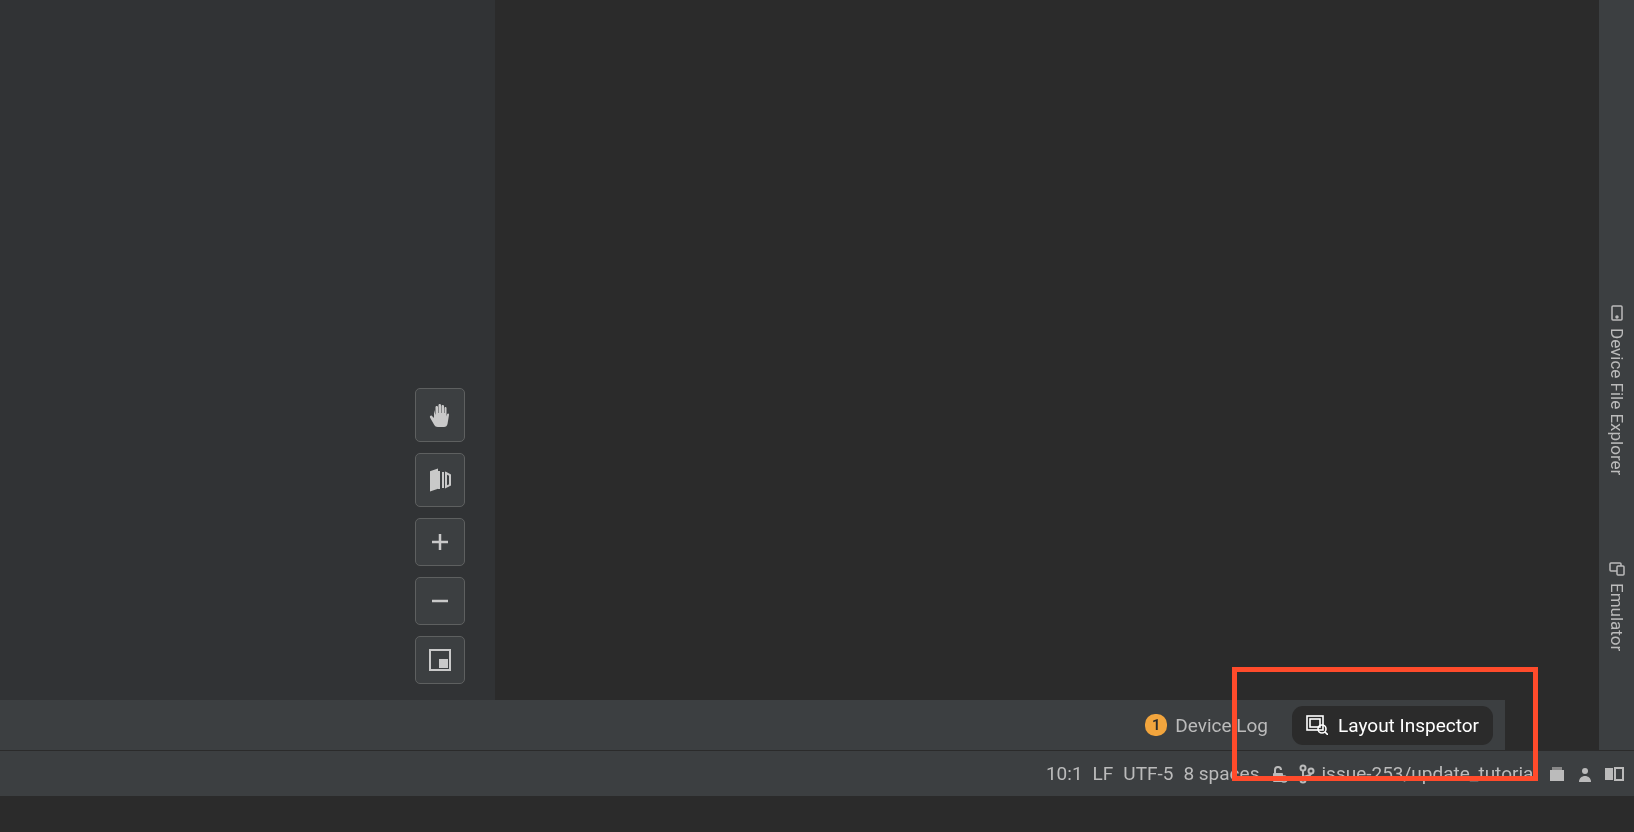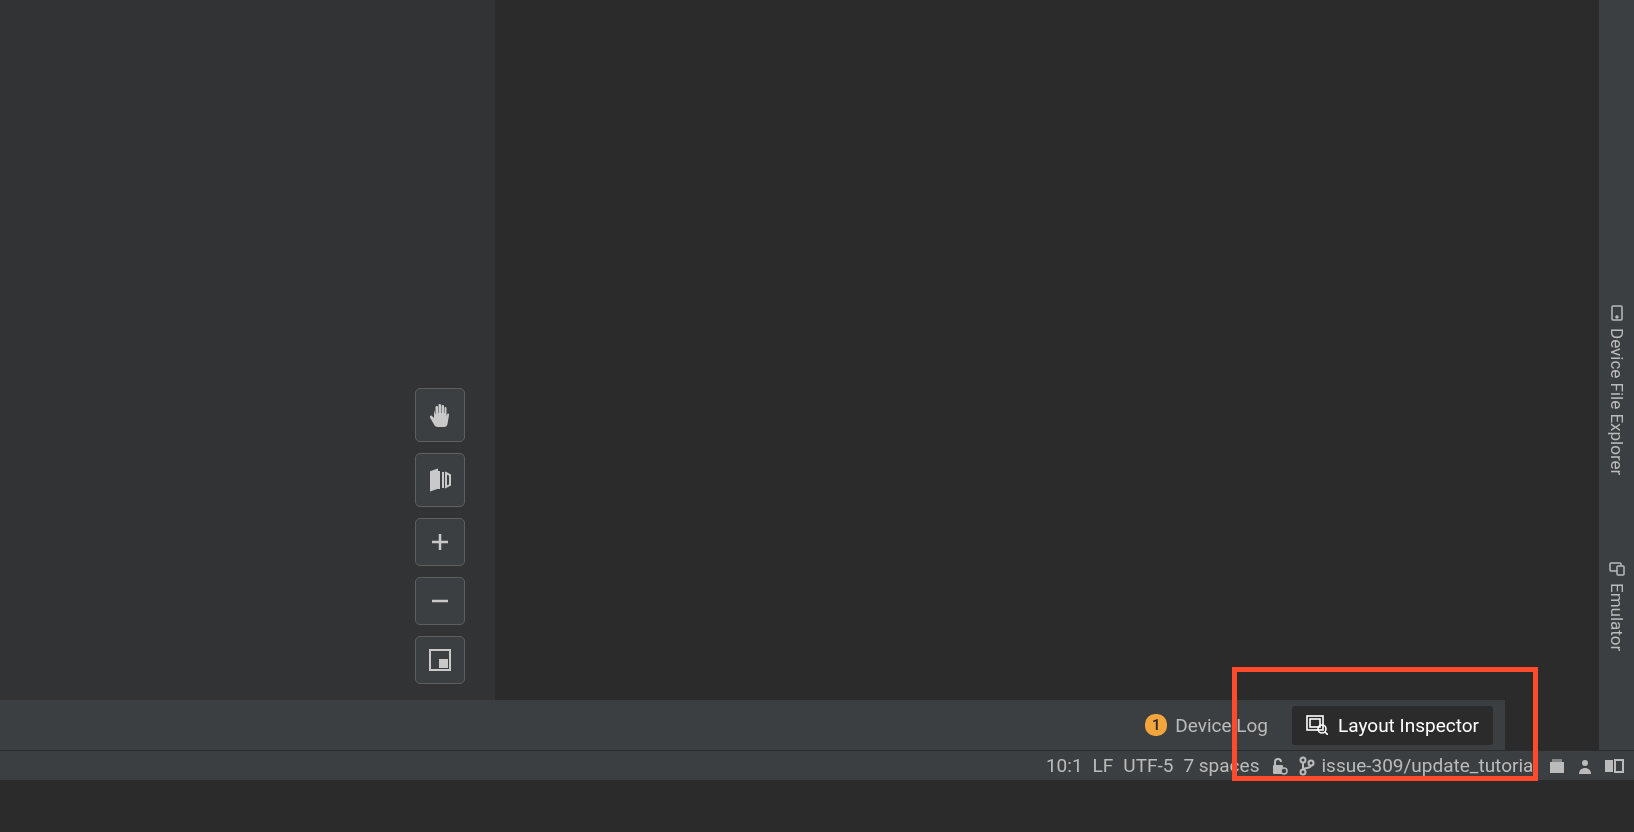--- a/index.html
+++ b/index.html
@@ -77,39 +77,39 @@
       display: flex;
       align-items: center;
       justify-content: center;
       font-size: 15px;
       font-weight: 600;
     }
     .layout-inspector-item {
       background: #2b2b2b;
       color: #ffffff;
       padding: 8px 14px;
-      border-radius: 3px;
+      border-radius: 11px;
       gap: 10px;
     }
     .highlight-box {
       position: absolute;
       left: 1232px;
       top: 667px;
       width: 306px;
       height: 114px;
       border: 5px solid #ff4b2b;
       pointer-events: none;
       z-index: 100;
     }
     .status-bar {
       position: absolute;
       left: 0;
       top: 750px;
       width: 1634px;
-      height: 30px;
+      height: 46px;
       background: #3c3f41;
       border-top: 1px solid #2b2b2b;
       display: flex;
       align-items: center;
       justify-content: flex-end;
       padding-right: 10px;
       gap: 10px;
       font-size: 19px;
       color: #bbbbbb;
     }
@@ -207,36 +207,36 @@
     <span>Layout Inspector</span>
   </div>
 </div>
 
 <div class="highlight-box"></div>
 
 <div class="status-bar">
   <span class="status-item">10:1</span>
   <span class="status-item">LF</span>
   <span class="status-item">UTF-5</span>
-  <span class="status-item">7 spaces</span>
+  <span class="status-item">8 spaces</span>
   <span class="status-item">
     <svg width="20" height="20" viewBox="0 0 20 20" fill="#bbbbbb">
       <rect x="4" y="9" width="10" height="9" rx="1"></rect>
       <path d="M6 9 V6 a3 3 0 0 1 6 0" fill="none" stroke="#bbbbbb" stroke-width="2"></path>
       <circle cx="15" cy="15" r="3" fill="#3c3f41" stroke="#bbbbbb" stroke-width="1.5"></circle>
     </svg>
   </span>
   <span class="status-item">
     <svg width="16" height="20" viewBox="0 0 16 20" fill="none" stroke="#bbbbbb" stroke-width="2">
       <circle cx="4" cy="4" r="2.5"></circle>
         <circle cx="4" cy="16" r="2.5"></circle>
         <circle cx="12" cy="7" r="2.5"></circle>
       <path d="M4 6.5 V13.5 M12 9.5 C12 13 4 11 4 14"></path>
     </svg>
-    <span>issue-309/update_tutorial</span>
+    <span>issue-253/update_tutorial</span>
   </span>
   <span class="status-item">
     <svg width="18" height="18" viewBox="0 0 18 18" fill="#bbbbbb">
       <rect x="2" y="5" width="14" height="11"></rect>
         <rect x="4" y="2" width="10" height="3" fill="#888"></rect>
     </svg>
   </span>
   <span class="status-item">
     <svg width="18" height="18" viewBox="0 0 18 18" fill="#bbbbbb">
       <circle cx="9" cy="6" r="3"></circle>

